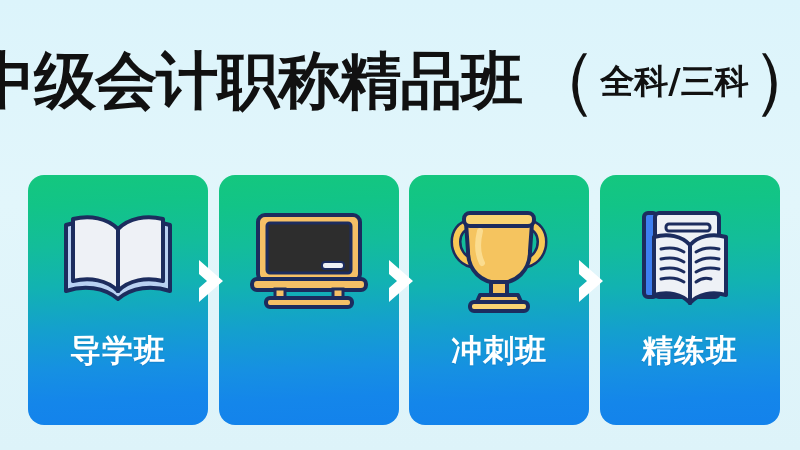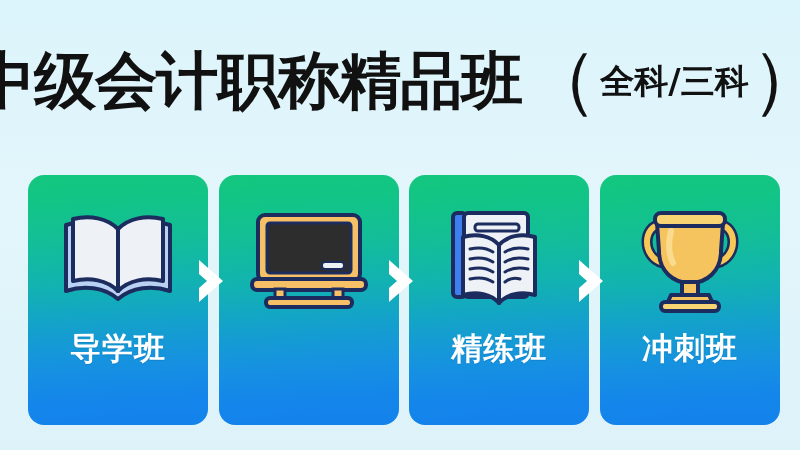--- a/index.html
+++ b/index.html
@@ -91,21 +91,21 @@
     padding-top: 8px;
   }
 
   .card-label {
     font-size: 31px;
     font-weight: 700;
     color: #ffffff;
     letter-spacing: 1px;
     line-height: 1;
     text-align: center;
-    font-family: Liberation Mono, monospace;
+    font-family: Liberation Sans, sans-serif;
     text-shadow: 0 1px 1px rgba(10,60,110,0.18);
   }
 
   
   .arrow {
     position: absolute;
     top: 258px;
     width: 34px;
     height: 46px;
     z-index: 5;
@@ -161,20 +161,47 @@
         <rect x="27" y="80" width="10" height="12" fill="#f5c066" stroke="#1c2c5e" stroke-width="3"></rect>
         <rect x="85" y="80" width="10" height="12" fill="#f5c066" stroke="#1c2c5e" stroke-width="3"></rect>
 
         <rect x="18" y="89" width="86" height="9" rx="4" ry="4" fill="#f5c066" stroke="#1c2c5e" stroke-width="4"></rect>
       </svg>
     </div>
   </div>
 
   <div class="card">
     <div class="icon-area">
+      <svg width="110" height="108" viewBox="0 0 110 108" aria-hidden="true">
+
+        <path d="M26 20 C 8 20, 6 52, 28 58" fill="none" stroke="#1c2c5e" stroke-width="11" stroke-linecap="round"></path>
+        <path d="M26 20 C 8 20, 6 52, 28 58" fill="none" stroke="#f7c855" stroke-width="6" stroke-linecap="round"></path>
+
+        <path d="M84 20 C 102 20, 104 52, 82 58" fill="none" stroke="#1c2c5e" stroke-width="11" stroke-linecap="round"></path>
+        <path d="M84 20 C 102 20, 104 52, 82 58" fill="none" stroke="#f7c855" stroke-width="6" stroke-linecap="round"></path>
+
+        <path d="M22 18 L88 18 L86 46 C 86 66, 72 78, 55 78
+                 C 38 78, 24 66, 24 46 Z" fill="#f5c45f" stroke="#1c2c5e" stroke-width="4" stroke-linejoin="round"></path>
+
+        <rect x="20" y="8" width="70" height="13" rx="6" ry="6" fill="#f9d472" stroke="#1c2c5e" stroke-width="4"></rect>
+
+        <path d="M36 26 C 33 38, 34 50, 38 58" fill="none" stroke="#fbe098" stroke-width="6" stroke-linecap="round" opacity="0.85"></path>
+
+        <rect x="47" y="77" width="16" height="14" fill="#f5c45f" stroke="#1c2c5e" stroke-width="4"></rect>
+
+        <path d="M36 90 L74 90 L78 99 L32 99 Z" fill="#f5c45f" stroke="#1c2c5e" stroke-width="4" stroke-linejoin="round"></path>
+
+        <rect x="26" y="97" width="58" height="9" rx="4" ry="4" fill="#f9d472" stroke="#1c2c5e" stroke-width="4"></rect>
+      </svg>
+    </div>
+    <div class="card-label">冲刺班</div>
+  </div>
+
+  <div class="card">
+    <div class="icon-area">
       <svg width="116" height="104" viewBox="0 0 116 104" aria-hidden="true">
 
         <rect x="12" y="6" width="13" height="84" rx="4" ry="4" fill="#3d7ff0" stroke="#1c2c5e" stroke-width="4"></rect>
 
         <rect x="23" y="6" width="64" height="84" rx="4" ry="4" fill="#eef1f6" stroke="#1c2c5e" stroke-width="4"></rect>
 
         <rect x="34" y="17" width="44" height="7" rx="3" ry="3" fill="#eef1f6" stroke="#1c2c5e" stroke-width="3"></rect>
 
         <path d="M22 30 C 36 26, 50 29, 58 38 L58 96 C 50 87, 36 84, 22 88 Z" fill="#eef1f6" stroke="#1c2c5e" stroke-width="4" stroke-linejoin="round"></path>
 
@@ -193,47 +220,20 @@
           <path d="M87 62 C 78 60, 70 61, 64 65"></path>
           <path d="M79 72 C 73 70, 69 71, 64 75"></path>
         </g>
 
         <path d="M58 38 L58 96" stroke="#1c2c5e" stroke-width="4" stroke-linecap="round"></path>
       </svg>
     </div>
     <div class="card-label">精练班</div>
   </div>
 
-  <div class="card">
-    <div class="icon-area">
-      <svg width="110" height="108" viewBox="0 0 110 108" aria-hidden="true">
-
-        <path d="M26 20 C 8 20, 6 52, 28 58" fill="none" stroke="#1c2c5e" stroke-width="11" stroke-linecap="round"></path>
-        <path d="M26 20 C 8 20, 6 52, 28 58" fill="none" stroke="#f7c855" stroke-width="6" stroke-linecap="round"></path>
-
-        <path d="M84 20 C 102 20, 104 52, 82 58" fill="none" stroke="#1c2c5e" stroke-width="11" stroke-linecap="round"></path>
-        <path d="M84 20 C 102 20, 104 52, 82 58" fill="none" stroke="#f7c855" stroke-width="6" stroke-linecap="round"></path>
-
-        <path d="M22 18 L88 18 L86 46 C 86 66, 72 78, 55 78
-                 C 38 78, 24 66, 24 46 Z" fill="#f5c45f" stroke="#1c2c5e" stroke-width="4" stroke-linejoin="round"></path>
-
-        <rect x="20" y="8" width="70" height="13" rx="6" ry="6" fill="#f9d472" stroke="#1c2c5e" stroke-width="4"></rect>
-
-        <path d="M36 26 C 33 38, 34 50, 38 58" fill="none" stroke="#fbe098" stroke-width="6" stroke-linecap="round" opacity="0.85"></path>
-
-        <rect x="47" y="77" width="16" height="14" fill="#f5c45f" stroke="#1c2c5e" stroke-width="4"></rect>
-
-        <path d="M36 90 L74 90 L78 99 L32 99 Z" fill="#f5c45f" stroke="#1c2c5e" stroke-width="4" stroke-linejoin="round"></path>
-
-        <rect x="26" y="97" width="58" height="9" rx="4" ry="4" fill="#f9d472" stroke="#1c2c5e" stroke-width="4"></rect>
-      </svg>
-    </div>
-    <div class="card-label">冲刺班</div>
-  </div>
-
 </div>
 
 <div class="arrow arrow-1">
   <svg viewBox="0 0 34 46" aria-hidden="true">
     <path d="M6 2 L30 23 L6 44 L6 30 L14 23 L6 16 Z" fill="#ffffff"></path>
   </svg>
 </div>
 <div class="arrow arrow-2">
   <svg viewBox="0 0 34 46" aria-hidden="true">
     <path d="M6 2 L30 23 L6 44 L6 30 L14 23 L6 16 Z" fill="#ffffff"></path>

